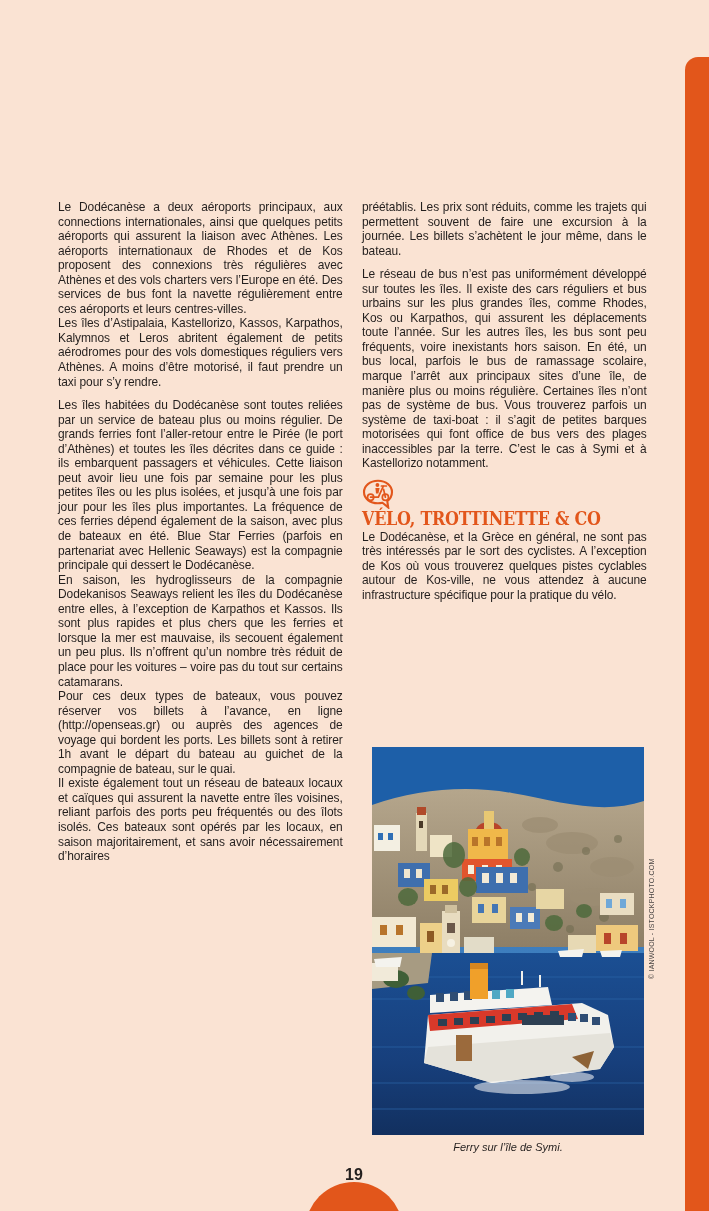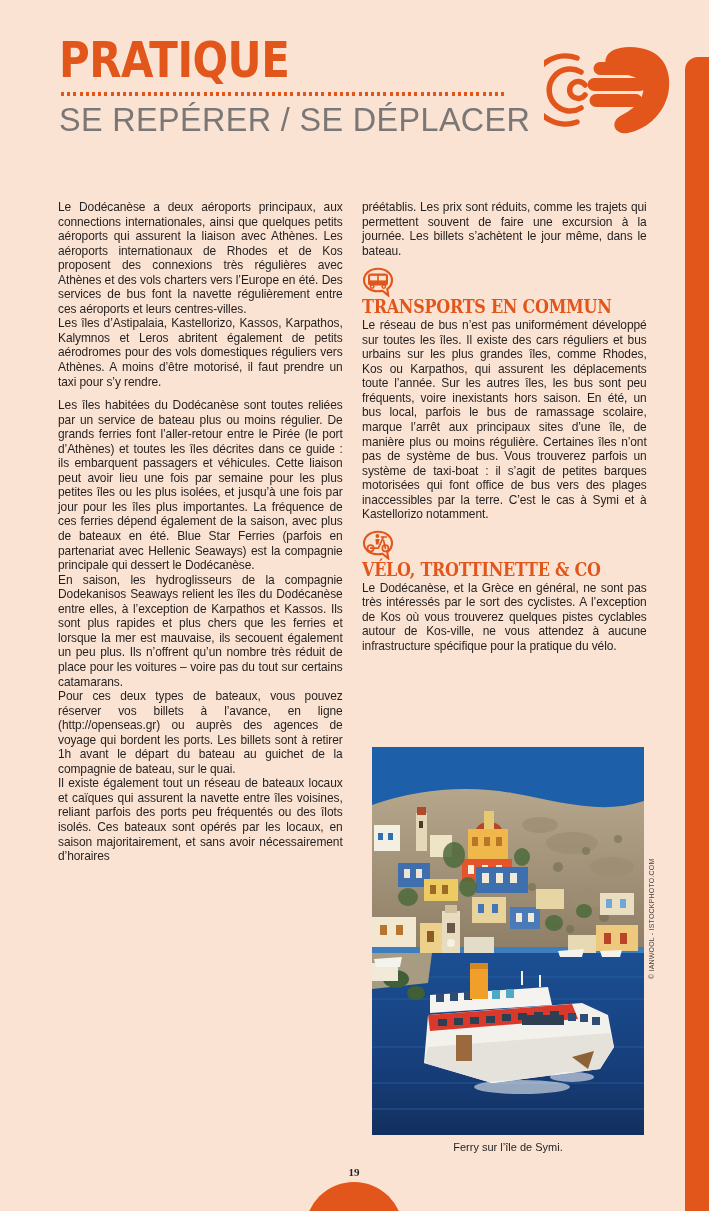--- a/index.html
+++ b/index.html
@@ -184,74 +184,54 @@
     transform: rotate(-90deg);
     transform-origin: left top;
   }
   .caption {
     position: absolute;
     left: 372px;
     top: 1141px;
     width: 272px;
     text-align: center;
     font-family: "Liberation Sans", sans-serif;
+    font-style: italic;
     font-size: 11px;
     color: #231f1e;
   }
 
   
   .footer-circle {
     position: absolute;
     left: 305px;
     top: 1182px;
     width: 98px;
     height: 98px;
     border-radius: 50%;
     background: #e2561b;
   }
   .page-number {
     position: absolute;
     left: 305px;
     top: 1166px;
     width: 98px;
     text-align: center;
-    font-family: Liberation Serif, serif;
+    font-family: Liberation Sans, sans-serif;
     font-weight: 700;
-    font-size: 11px;
+    font-size: 16px;
     color: #231f1e;
   }
 </style>
 </head>
 <body>
 
 <div class="page">
 
   <div class="edge-tab"></div>
 
-  <div class="header">
-    <div class="header-title">PRATIQUE</div>
-    <div class="header-dots"></div>
-    <div class="header-subtitle">SE REPÉRER / SE DÉPLACER</div>
-
-    <div class="header-icon">
-      <svg viewBox="0 0 135 96" width="135" height="96" aria-hidden="true">
-        <g fill="none" stroke="#e2561b" stroke-width="5.5" stroke-linecap="round">
-          <path d="M33 16 A34 34 0 1 0 33 80"></path>
-          <path d="M37 30 A21 21 0 1 0 37 66"></path>
-          <path d="M41 43 A8.5 8.5 0 1 0 41 53"></path>
-        </g>
-        <g fill="#e2561b">
-          <path d="M56 20 h40 a6.5 6.5 0 0 1 0 13 h-40 a6.5 6.5 0 0 1 0 -13 z"></path>
-          <path d="M50 36 h46 a6.5 6.5 0 0 1 0 13 h-46 a6.5 6.5 0 0 1 0 -13 z"></path>
-          <path d="M52 52 h40 a6.5 6.5 0 0 1 0 13 h-40 a6.5 6.5 0 0 1 0 -13 z"></path>
-          <path d="M86 5 c14 0 26 5 32 13 c6 8 8 18 7 28 c-1 12 -7 24 -17 33 c-7 6 -15 10 -24 12 c-6 1 -11 -1 -13 -5 c-2 -5 1 -10 7 -13 c8 -4 14 -9 18 -15 c3 -5 4 -10 3 -14 c-1 -4 -4 -7 -9 -9 l-21 -7 c-6 -2 -9 -7 -7 -12 c2 -6 9 -11 24 -11 z"></path>
-        </g>
-      </svg>
-    </div>
-  </div>
 
   <div class="col col-left">
 
 
     <p class="body-text">Le Dodécanèse a deux aéroports principaux, aux connections internationales, ainsi que quelques petits aéroports qui assurent la liaison avec Athènes. Les aéroports internationaux de Rhodes et de Kos proposent des connexions très régulières avec Athènes et des vols charters vers l’Europe en été. Des services de bus font la navette régulièrement entre ces aéroports et leurs centres-villes.</p>
     <p class="body-text">Les îles d’Astipalaia, Kastellorizo, Kassos, Karpathos, Kalymnos et Leros abritent également de petits aérodromes pour des vols domestiques réguliers vers Athènes. A moins d’être motorisé, il faut prendre un taxi pour s’y rendre.</p>
 
     <div class="gap-before-head"></div>
 
 
@@ -260,34 +240,20 @@
     <p class="body-text">Pour ces deux types de bateaux, vous pouvez réserver vos billets à l’avance, en ligne (http://openseas.gr) ou auprès des agences de voyage qui bordent les ports. Les billets sont à retirer 1h avant le départ du bateau au guichet de la compagnie de bateau, sur le quai.</p>
     <p class="body-text">Il existe également tout un réseau de bateaux locaux et caïques qui assurent la navette entre îles voisines, reliant parfois des ports peu fréquentés ou des îlots isolés. Ces bateaux sont opérés par les locaux, en saison majoritairement, et sans avoir nécessairement d’horaires</p>
   </div>
 
   <div class="col col-right">
 
     <p class="body-text">préétablis. Les prix sont réduits, comme les trajets qui permettent souvent de faire une excursion à la journée. Les billets s’achètent le jour même, dans le bateau.</p>
 
     <div class="gap-before-head"></div>
 
-    <div class="section-head">
-      <span class="sh-icon">
-        <svg viewBox="0 0 34 30" width="34" height="30" aria-hidden="true">
-          <path d="M16 1.8 C7.8 1.8 2 6.8 2 13.1 C2 19.4 7.8 24.3 16 24.3 C17.6 24.3 19.1 24.1 20.5 23.8 L26.2 28.4 L25.3 22.2 C28.1 20.1 30 16.8 30 13.1 C30 6.8 24.2 1.8 16 1.8 Z" fill="none" stroke="#e2561b" stroke-width="2.1"></path>
-          <rect x="6" y="6.4" width="20" height="12.2" rx="2.6" fill="#e2561b"></rect>
-          <rect x="8.1" y="8.8" width="7.1" height="4.6" fill="#fae3d3"></rect>
-          <rect x="16.8" y="8.8" width="7.1" height="4.6" fill="#fae3d3"></rect>
-          <circle cx="10.2" cy="19.6" r="2.4" fill="#e2561b"></circle>
-          <circle cx="21.8" cy="19.6" r="2.4" fill="#e2561b"></circle>
-          <circle cx="10.2" cy="19.6" r="0.9" fill="#fae3d3"></circle>
-          <circle cx="21.8" cy="19.6" r="0.9" fill="#fae3d3"></circle>
-        </svg>
-      </span><span class="sh-text">TRANSPORTS EN COMMUN</span>
-    </div>
 
     <p class="body-text">Le réseau de bus n’est pas uniformément développé sur toutes les îles. Il existe des cars réguliers et bus urbains sur les plus grandes îles, comme Rhodes, Kos ou Karpathos, qui assurent les déplacements toute l’année. Sur les autres îles, les bus sont peu fréquents, voire inexistants hors saison. En été, un bus local, parfois le bus de ramassage scolaire, marque l’arrêt aux principaux sites d’une île, de manière plus ou moins régulière. Certaines îles n’ont pas de système de bus. Vous trouverez parfois un système de taxi-boat : il s’agit de petites barques motorisées qui font office de bus vers des plages inaccessibles par la terre. C’est le cas à Symi et à Kastellorizo notamment.</p>
 
     <div class="gap-before-head-sm"></div>
 
     <div class="section-head">
       <span class="sh-icon">
         <svg viewBox="0 0 34 30" width="34" height="30" aria-hidden="true">
           <path d="M16 1.8 C7.8 1.8 2 6.8 2 13.1 C2 19.4 7.8 24.3 16 24.3 C17.6 24.3 19.1 24.1 20.5 23.8 L26.2 28.4 L25.3 22.2 C28.1 20.1 30 16.8 30 13.1 C30 6.8 24.2 1.8 16 1.8 Z" fill="none" stroke="#e2561b" stroke-width="2.1"></path>
           <g stroke="#e2561b" stroke-width="1.7" fill="none" stroke-linecap="round">

